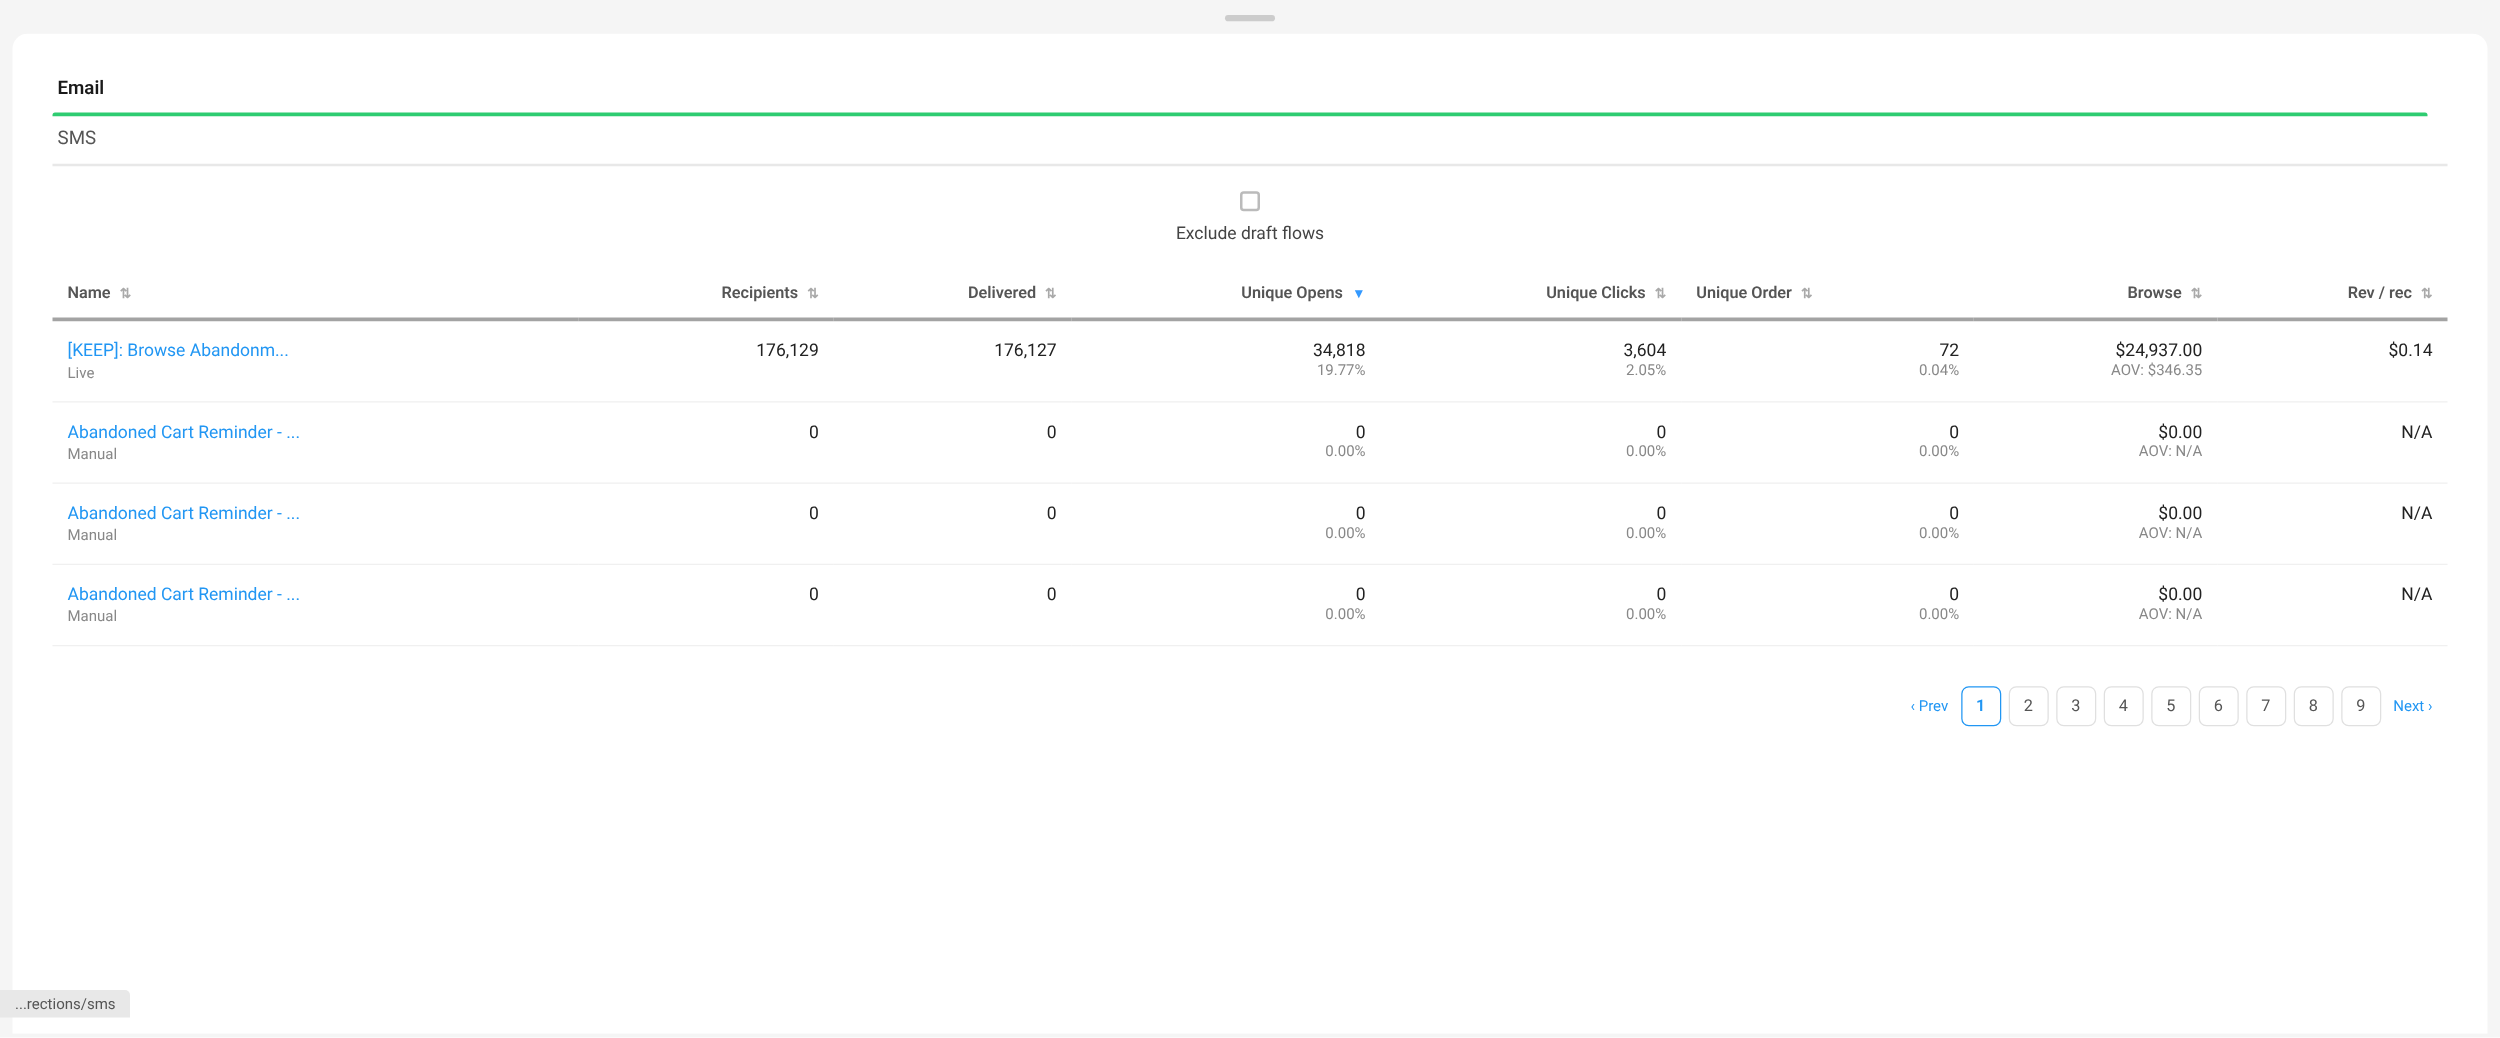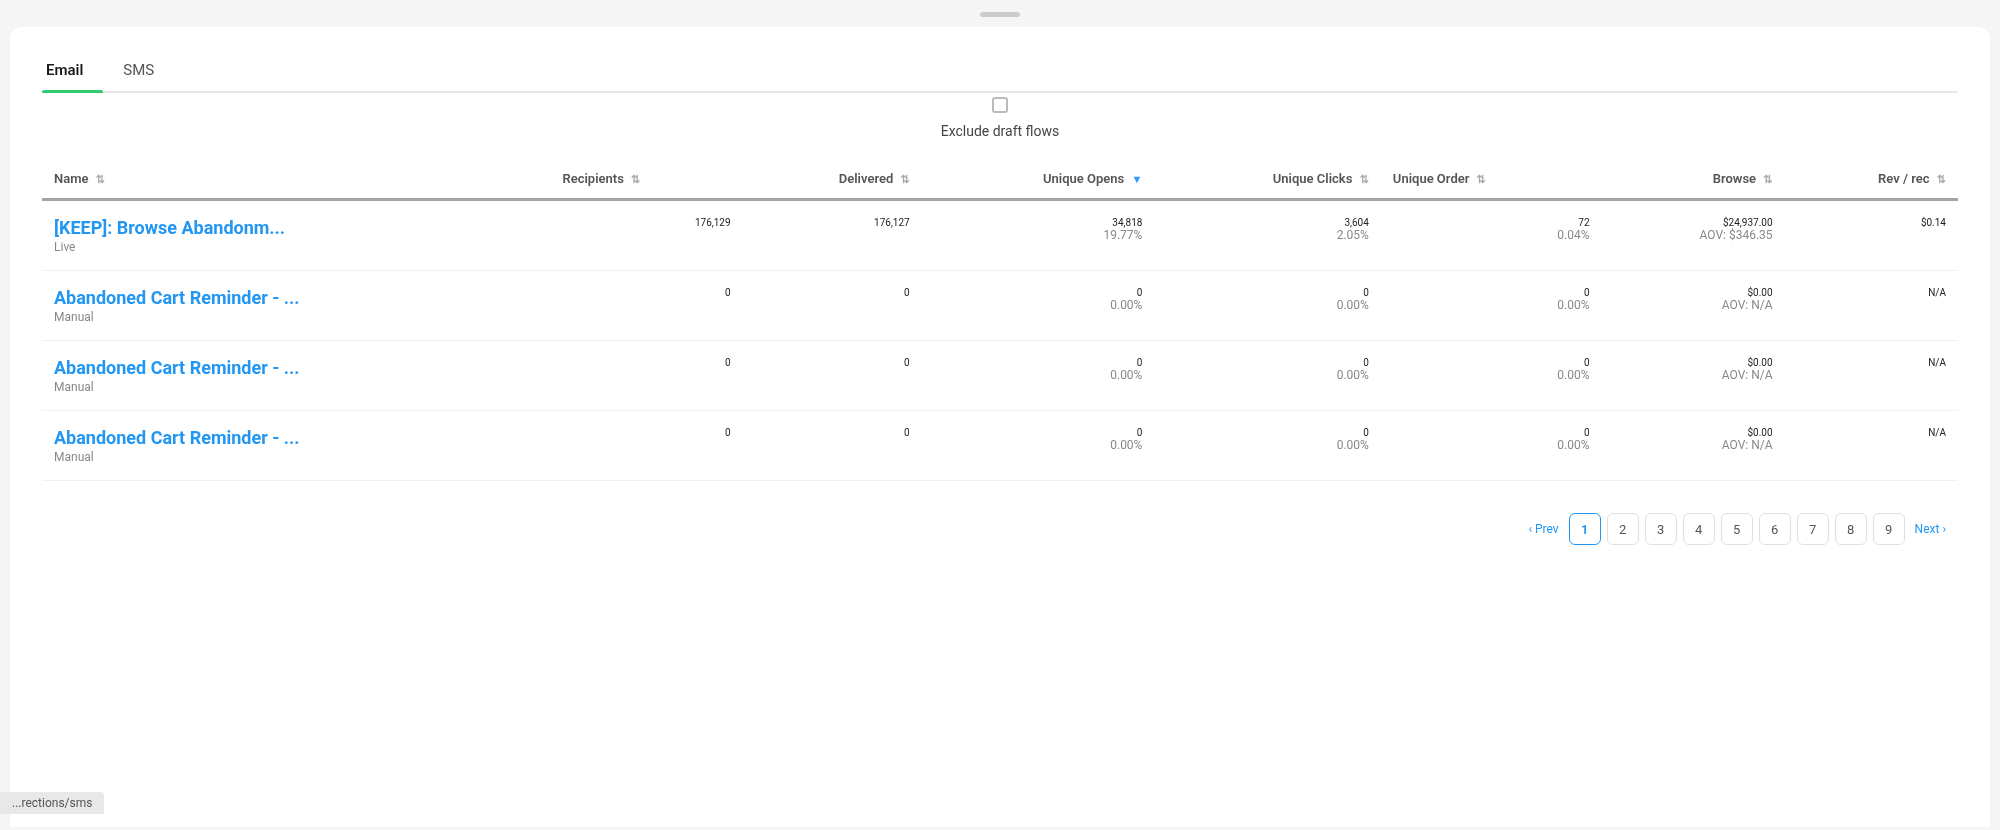--- a/index.html
+++ b/index.html
@@ -39,21 +39,22 @@
       font-size: 20px;
       color: #666;
       cursor: pointer;
       padding: 4px 8px;
       letter-spacing: 2px;
     }
     .tabs-row {
       display: flex;
       gap: 0;
       border-bottom: 2px solid #e8e8e8;
-      margin-bottom: 4px;
+      margin-bottom: 20px;
+      flex-direction: column;
     }
     .tab {
       padding: 10px 20px 12px 4px;
       cursor: pointer;
       font-size: 15px;
       color: #555;
       position: relative;
       margin-right: 16px;
     }
     .tab.active {
@@ -115,32 +116,32 @@
     }
     tbody tr {
       border-bottom: 1px solid #f0f0f0;
     }
     tbody td {
       padding: 16px 12px;
       vertical-align: top;
     }
     .flow-name {
       color: #2196F3;
-      font-weight: 700;
-      font-size: 18px;
+      font-weight: 400;
+      font-size: 14px;
       cursor: pointer;
       text-decoration: none;
     }
     .flow-status {
       font-size: 12px;
       color: #888;
       margin-top: 2px;
     }
     .cell-primary {
-      font-size: 10px;
+      font-size: 14px;
       color: #222;
       text-align: right;
     }
     .cell-secondary {
       font-size: 12px;
       color: #888;
       text-align: right;
     }
     .td-right {
       text-align: right;
@@ -212,21 +213,21 @@
     <label class="filter-label">Exclude draft flows</label>
   </div>
 
   <table>
     <thead>
       <tr>
         <th>
           <span>Name</span>
           <span class="sort-icon">⇅</span>
         </th>
-        <th style="text-align:left">
+        <th style="text-align:right">
           <span>Recipients</span>
           <span class="sort-icon">⇅</span>
         </th>
         <th style="text-align:right">
           <span>Delivered</span>
           <span class="sort-icon">⇅</span>
         </th>
         <th style="text-align:right">
           <span>Unique Opens</span>
           <span class="sort-icon active">▼</span>

